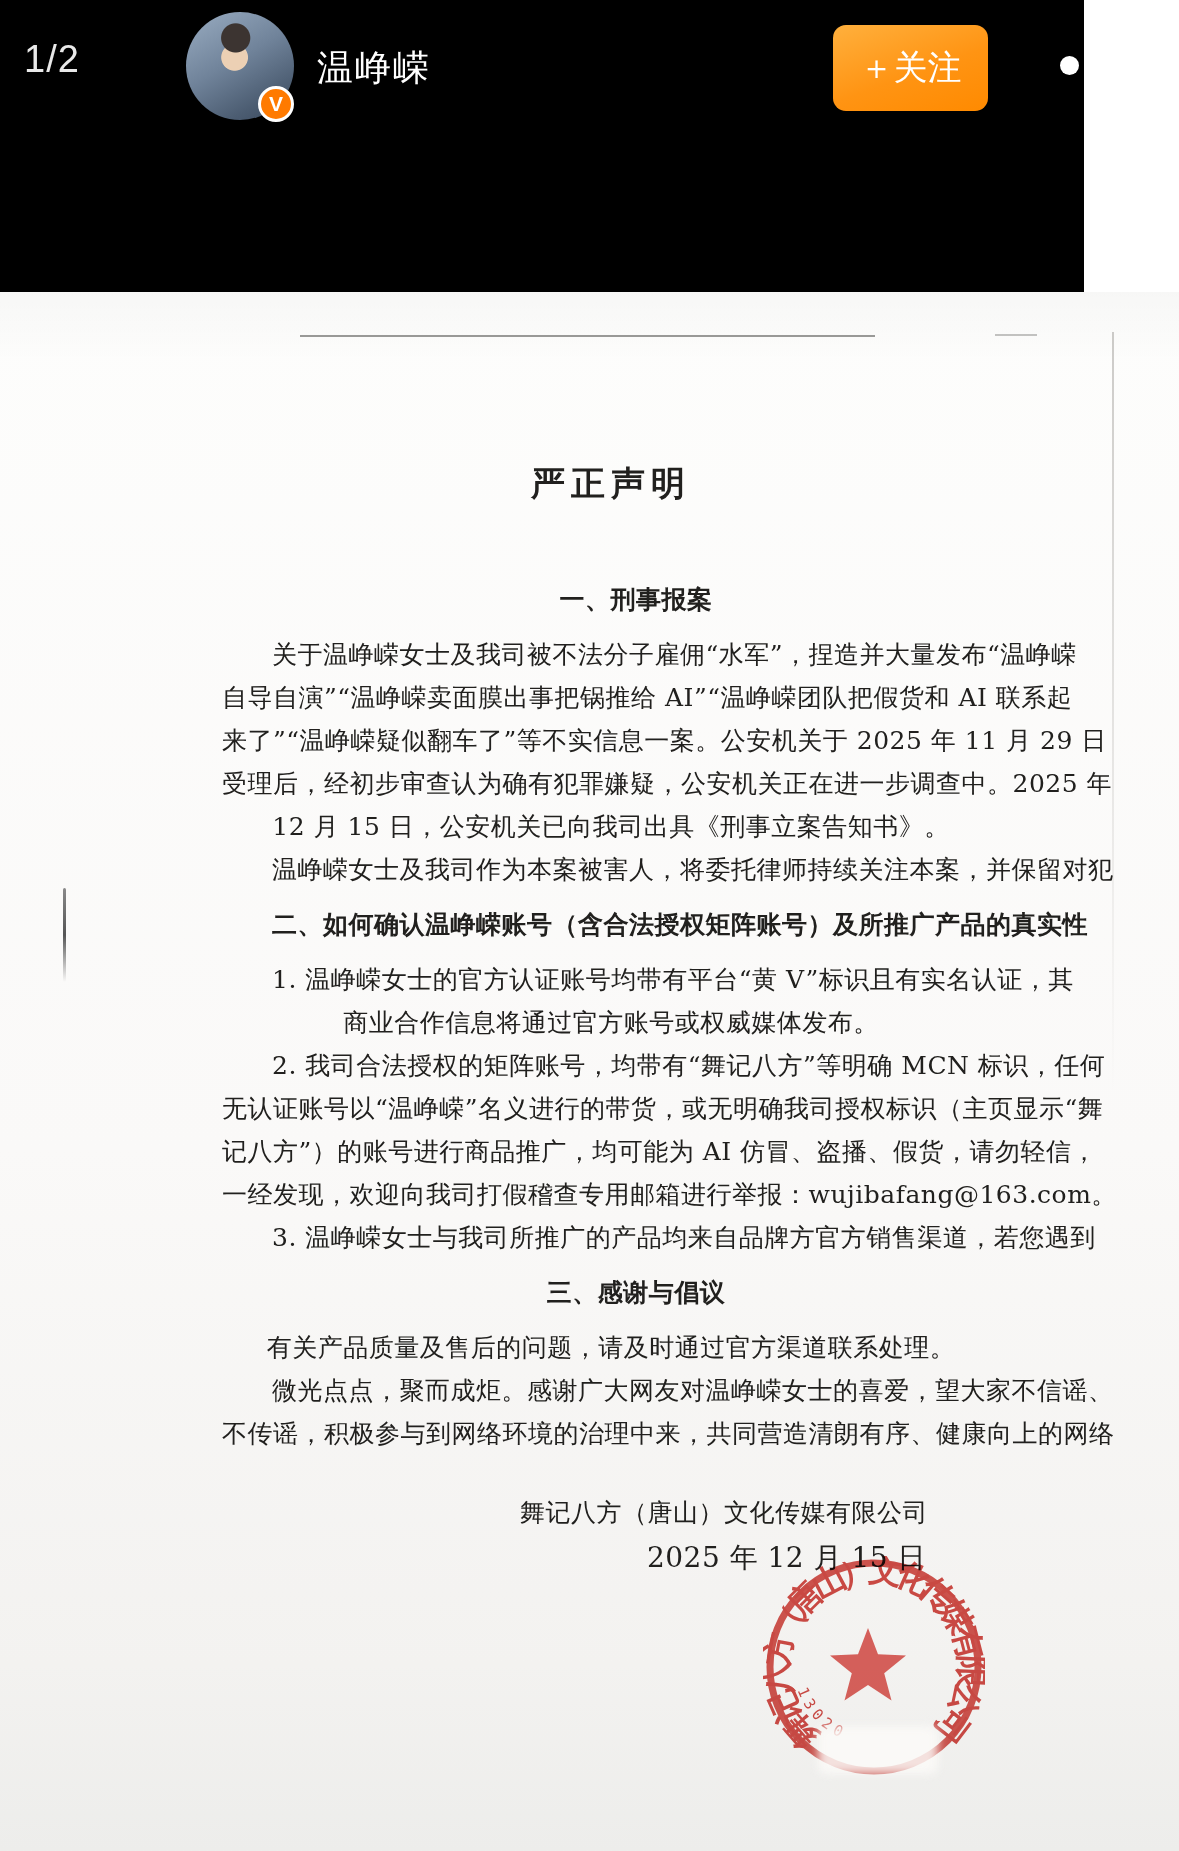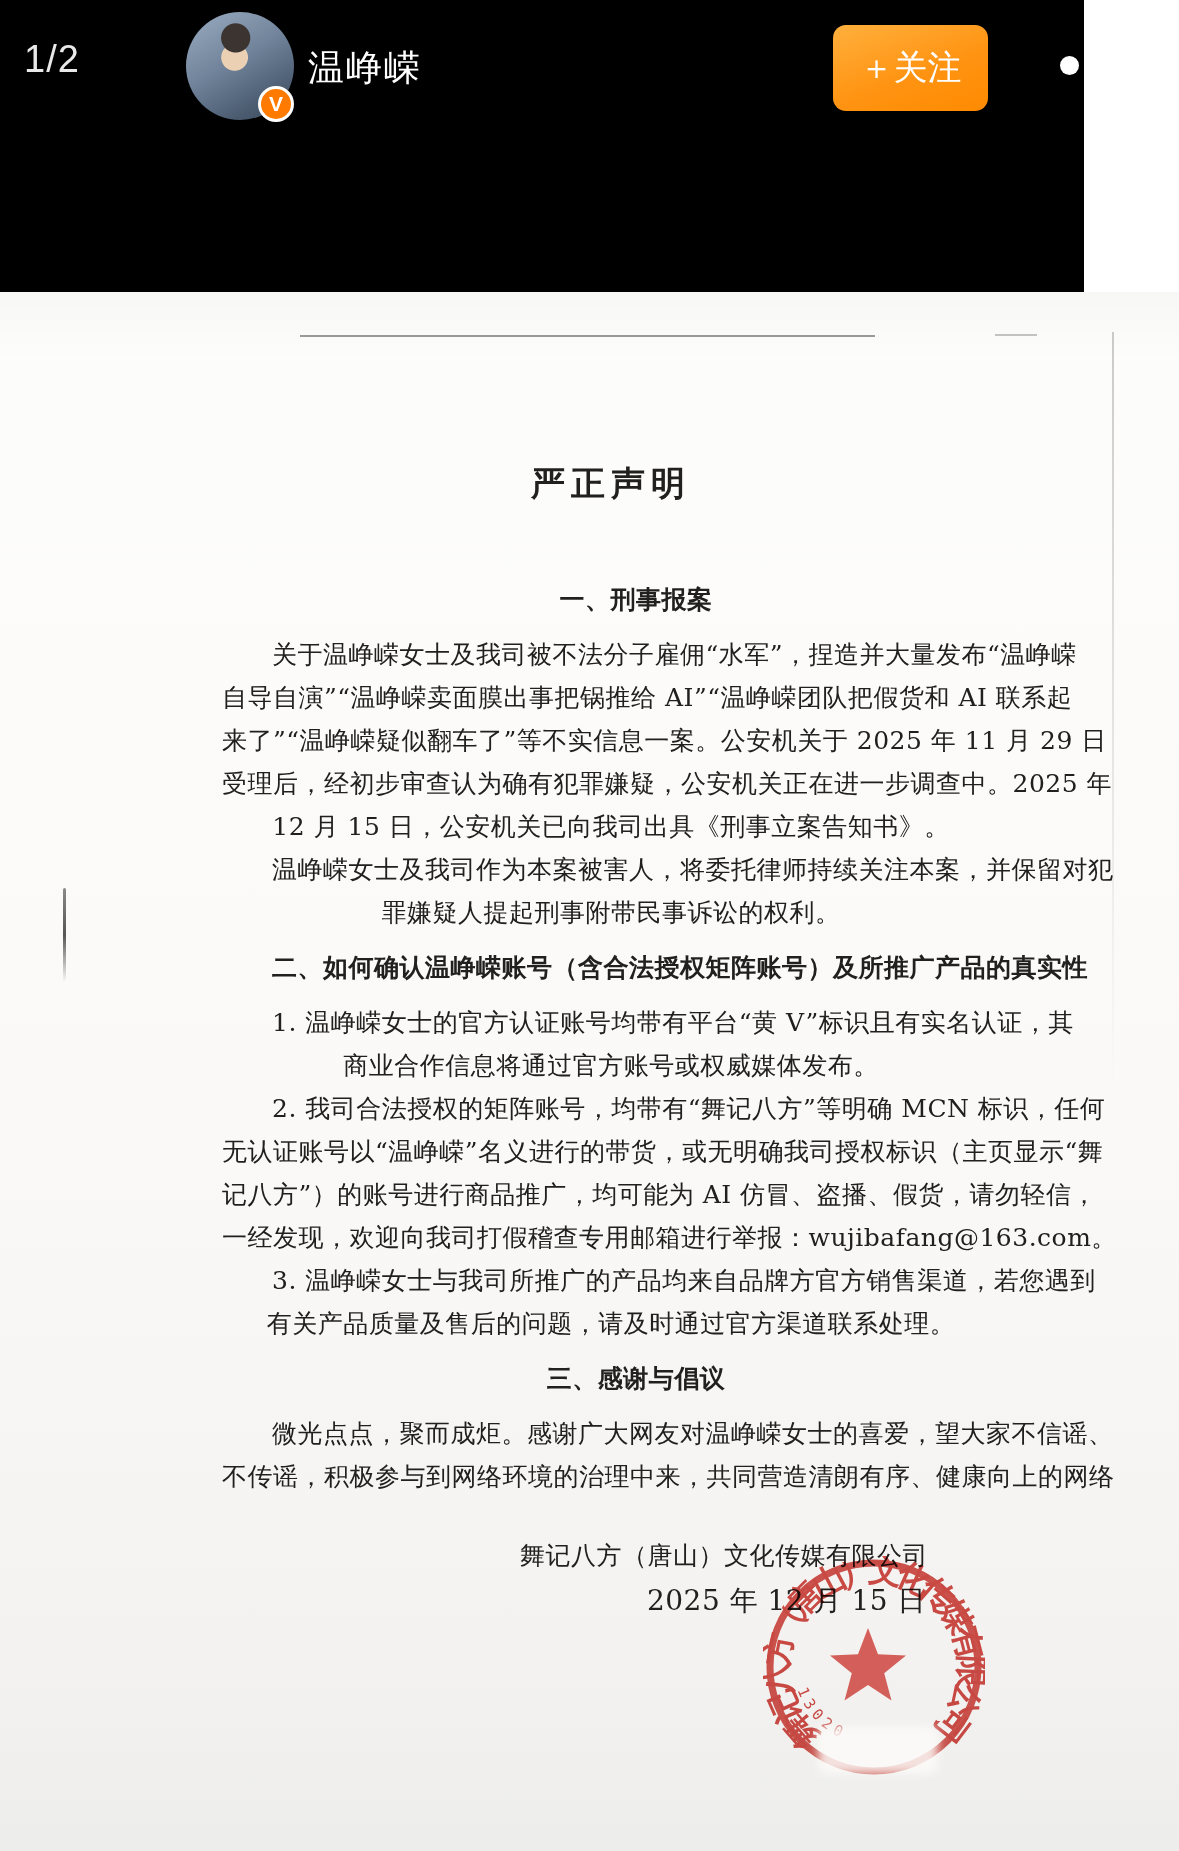--- a/index.html
+++ b/index.html
@@ -11,21 +11,21 @@
   .page-indicator{position:absolute;left:24px;top:38px;font-size:38px;color:#e9e9e9;letter-spacing:1px;}
   .avatar{position:absolute;left:186px;top:12px;width:108px;height:108px;border-radius:50%;overflow:hidden;
           background:
             radial-gradient(circle at 46% 24%, #3c3431 0 14%, rgba(0,0,0,0) 15%),
             radial-gradient(circle at 45% 42%, #ecd0b4 0 15%, rgba(0,0,0,0) 16%),
             linear-gradient(150deg,#9aadc2 0%,#70839a 45%,#4c5d72 78%,#39485c 100%);}
   .verified-badge{position:absolute;left:258px;top:86px;width:36px;height:36px;border-radius:50%;
           background:#ff7a00;border:3px solid #fff;box-sizing:border-box;
           display:flex;align-items:center;justify-content:center;
           color:#fff;font-size:21px;font-weight:700;}
-  .username{position:absolute;left:308px;top:44px;font-size:36px;color:#fff;font-weight:500;letter-spacing:2px;}
+  .username{position:absolute;left:317px;top:44px;font-size:36px;color:#fff;font-weight:500;letter-spacing:2px;}
   .follow-btn{position:absolute;left:833px;top:25px;width:155px;height:86px;border:none;border-radius:13px;
           background:linear-gradient(160deg,#ffb03d 0%,#ff9413 55%,#ff8a00 100%);
           color:#fff;font-size:34px;font-weight:500;display:flex;align-items:center;justify-content:center;
           font-family:inherit;cursor:pointer;}
   .more-btn{position:absolute;left:1052px;top:35px;width:100px;height:60px;background:none;border:none;
           display:flex;align-items:center;justify-content:center;gap:14px;cursor:pointer;}
   .more-btn i{width:19px;height:19px;border-radius:50%;background:#fff;display:block;}
 
   
   .paper{position:absolute;left:0;top:292px;width:1179px;height:1559px;
@@ -87,31 +87,30 @@
     <div class="doc">
       <div class="doc-title">严正声明</div>
       <div class="lines">
           <div class="line h first">一、刑事报案</div>
           <div class="line pf">关于温峥嵘女士及我司被不法分子雇佣“水军”，捏造并大量发布“温峥嵘</div>
           <div class="line pl">自导自演”“温峥嵘卖面膜出事把锅推给 AI”“温峥嵘团队把假货和 AI 联系起</div>
           <div class="line pl">来了”“温峥嵘疑似翻车了”等不实信息一案。公安机关于 2025 年 11 月 29 日</div>
           <div class="line pl">受理后，经初步审查认为确有犯罪嫌疑，公安机关正在进一步调查中。2025 年</div>
           <div class="line pe">12 月 15 日，公安机关已向我司出具《刑事立案告知书》。</div>
           <div class="line pf">温峥嵘女士及我司作为本案被害人，将委托律师持续关注本案，并保留对犯</div>
-          <div class="line pe">罪嫌疑人提起刑事附带民事诉讼的权利。</div>
           <div class="line h">二、如何确认温峥嵘账号（含合法授权矩阵账号）及所推广产品的真实性</div>
           <div class="line pf">1. 温峥嵘女士的官方认证账号均带有平台“黄 V”标识且有实名认证，其</div>
           <div class="line pe">商业合作信息将通过官方账号或权威媒体发布。</div>
           <div class="line pf">2. 我司合法授权的矩阵账号，均带有“舞记八方”等明确 MCN 标识，任何</div>
           <div class="line pl">无认证账号以“温峥嵘”名义进行的带货，或无明确我司授权标识（主页显示“舞</div>
           <div class="line pl">记八方”）的账号进行商品推广，均可能为 AI 仿冒、盗播、假货，请勿轻信，</div>
           <div class="line pe">一经发现，欢迎向我司打假稽查专用邮箱进行举报：wujibafang@163.com。</div>
           <div class="line pf">3. 温峥嵘女士与我司所推广的产品均来自品牌方官方销售渠道，若您遇到</div>
+          <div class="line h">三、感谢与倡议</div>
           <div class="line pe">有关产品质量及售后的问题，请及时通过官方渠道联系处理。</div>
-          <div class="line h">三、感谢与倡议</div>
           <div class="line pf">微光点点，聚而成炬。感谢广大网友对温峥嵘女士的喜爱，望大家不信谣、</div>
           <div class="line pl">不传谣，积极参与到网络环境的治理中来，共同营造清朗有序、健康向上的网络</div>
         </div>
       <div class="signature">舞记八方（唐山）文化传媒有限公司</div>
       <div class="docdate">2025 年 12 月 15 日</div>
     </div>
   </div>
 
   <svg class="stamp" viewBox="0 0 222 222">
     <circle cx="111" cy="111" r="104" fill="none" stroke="#CE3D37" stroke-width="7" opacity="0.95"></circle>

